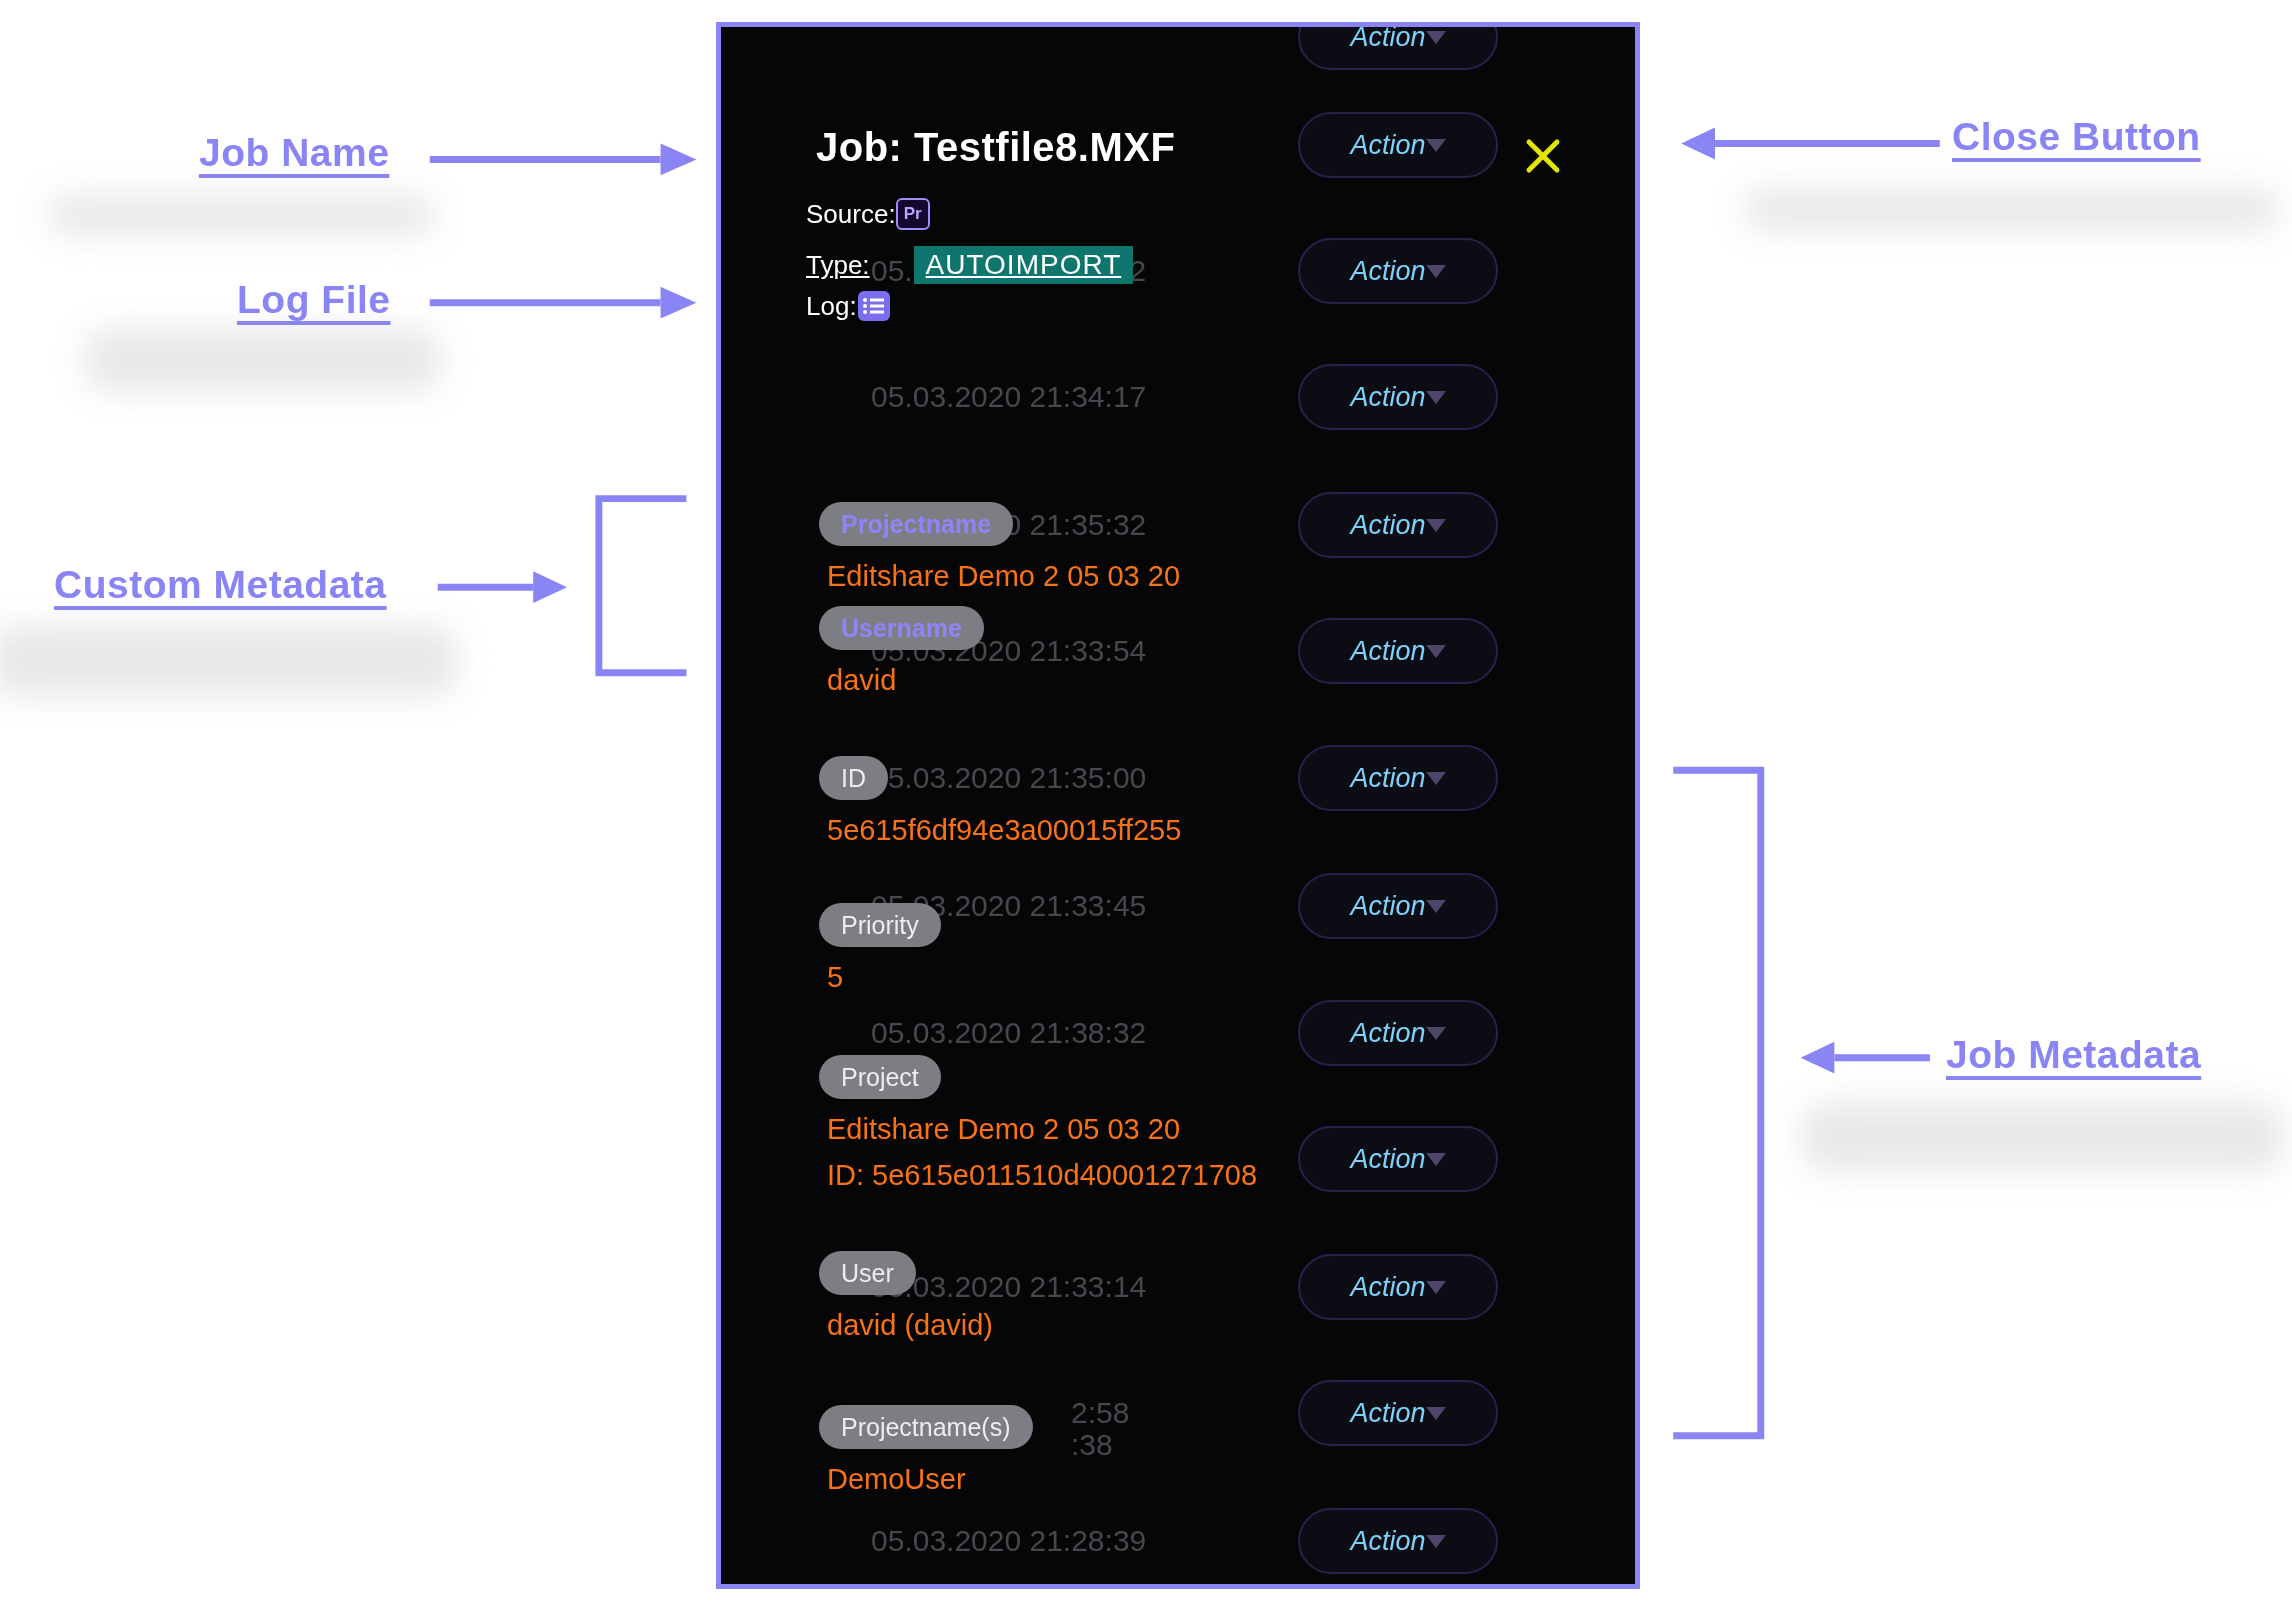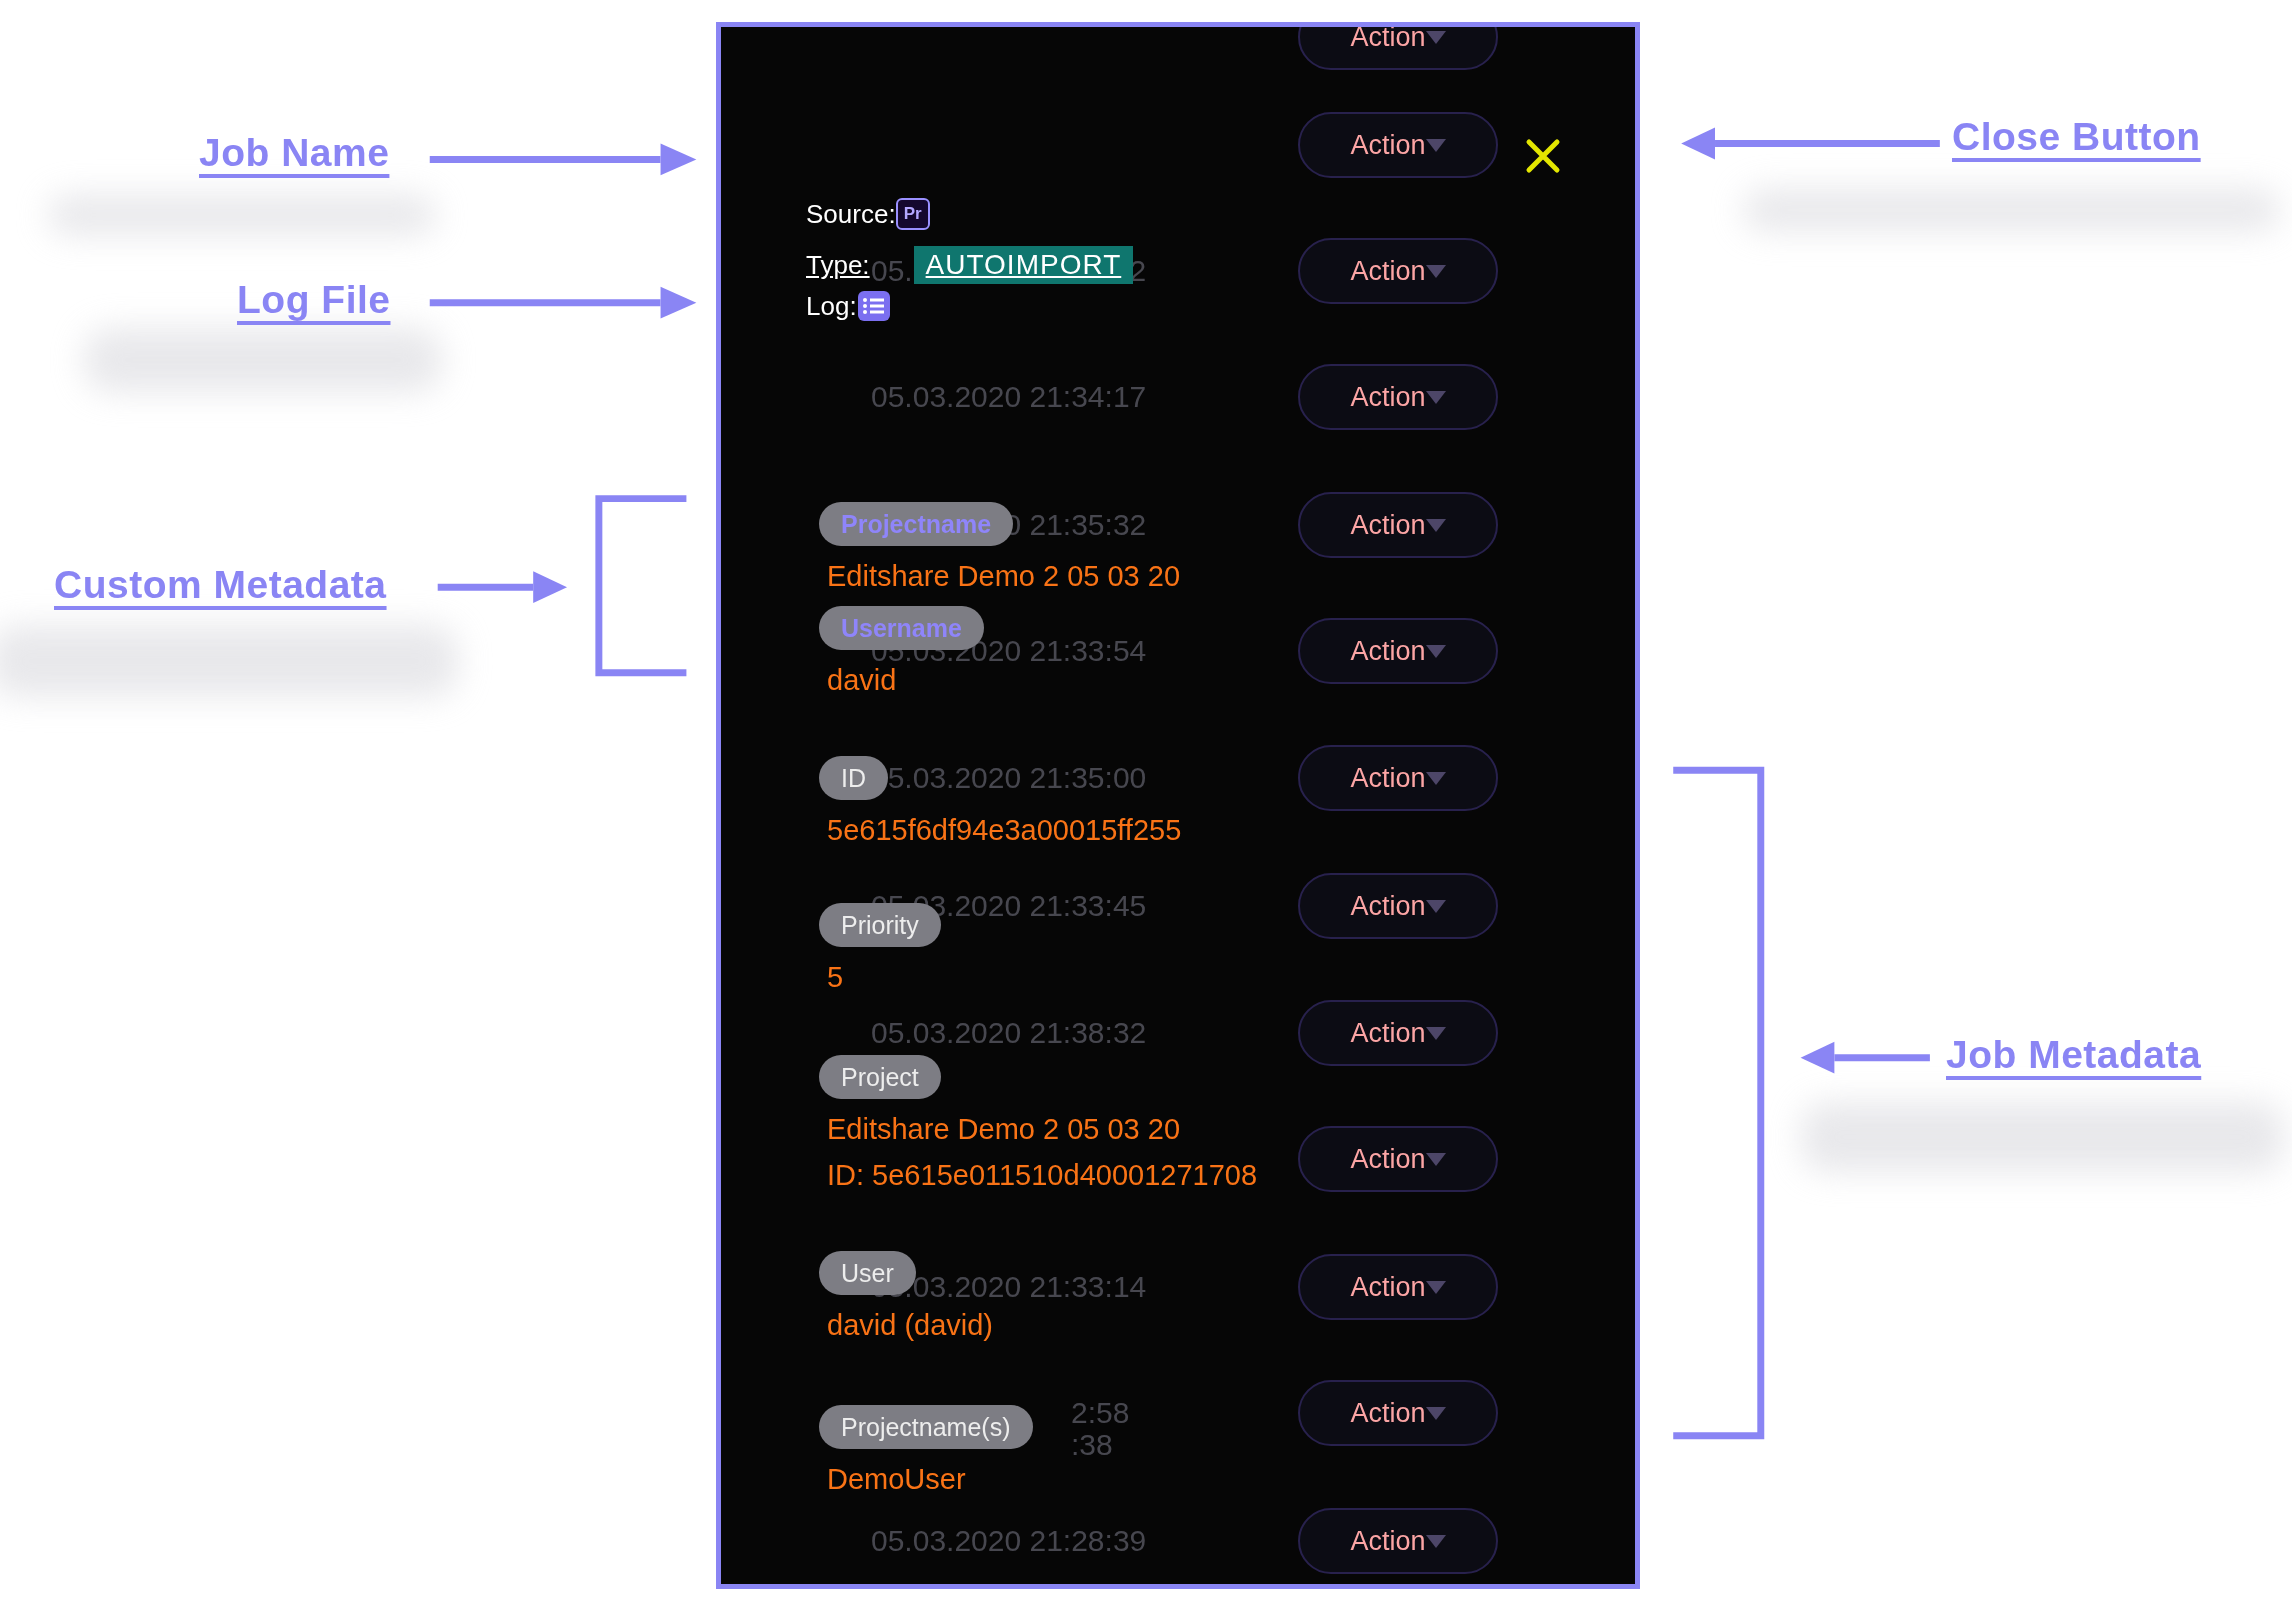--- a/index.html
+++ b/index.html
@@ -41,23 +41,24 @@
   }
 
   
   .bg-row{position:absolute;left:0;width:100%;height:66px;}
   .bg-time{
     position:absolute;left:150px;top:50%;transform:translateY(-50%);
     color:#47474f;font-size:30px;white-space:nowrap;
   }
   .action-btn{
     position:absolute;left:577px;top:0;width:200px;height:66px;border-radius:33px;
-    border:2px solid #28214d;background:#0c0c14;color:#fca5a5;font-size:27px;
+    border:2px solid #28214d;background:#0c0c14;color:#7dd3fc;font-size:27px;
     display:flex;align-items:center;justify-content:center;gap:0;box-sizing:border-box;
     font-family:inherit;
+    font-style:italic;
   }
   .caret{width:0;height:0;border-left:10px solid transparent;border-right:10px solid transparent;border-top:13px solid #4d4668;}
   .bg-fragment{position:absolute;left:350px;top:1401px;color:#47474f;font-size:30px;}
 
   
   .job-title{
     position:absolute;left:95px;top:98px;margin:0;color:#ffffff;
     font-size:40px;font-weight:bold;letter-spacing:0.5px;white-space:nowrap;z-index:3;
   }
   .meta-line{
@@ -225,20 +226,21 @@
     <div class="bg-row" style="top:1481px">
       <span class="bg-time">05.03.2020 21:28:39</span>
       <button class="action-btn">
           <span>Action</span>
           <span class="caret"></span>
         </button>
     </div>
     <span class="bg-fragment">:38</span>
   </div>
 
+  <h1 class="job-title">Job: Testfile8.MXF</h1>
 
   <div class="meta-line src">
     <span>Source:</span>
     <span class="pr-icon">Pr</span>
   </div>
 
   <div class="meta-line typ">
     <span>Type:</span>
     <span class="type-val">AUTOIMPORT</span>
   </div>

